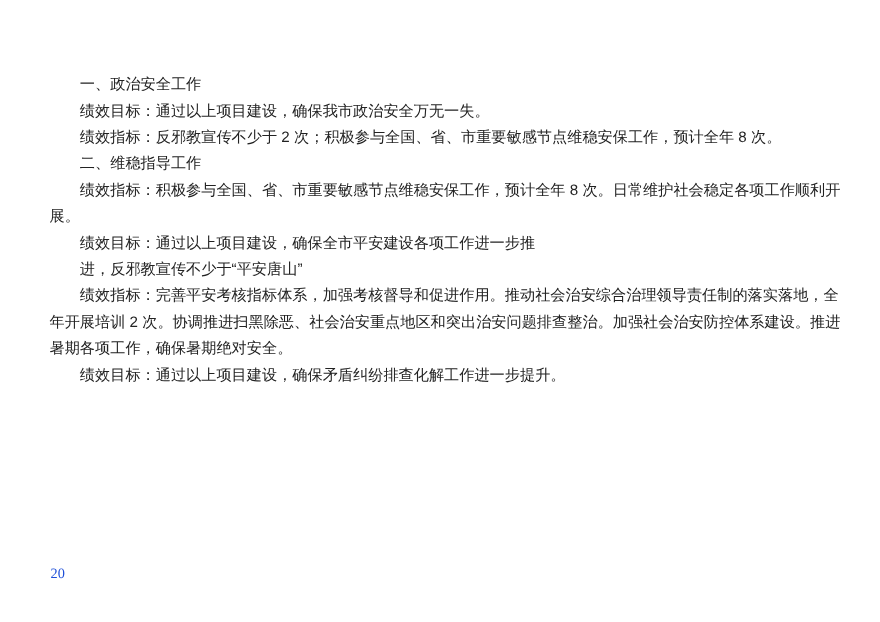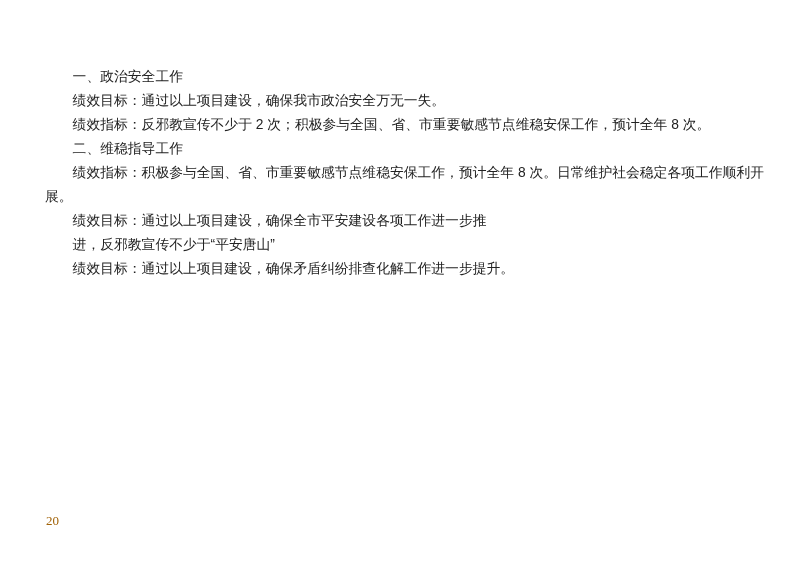--- a/index.html
+++ b/index.html
@@ -33,32 +33,35 @@
   }
   .text-block p.no-indent {
     text-indent: 0;
   }
   .page-number {
     position: absolute;
     left: 46px;
     top: 513px;
     font-family: "Liberation Serif", "DejaVu Serif", serif;
     font-size: 13px;
-    color: #a16207;
+    color: #1d4ed8;
   }
 </style>
 </head>
 <body>
 
 <div class="page">
   <div class="text-block">
     <p>一、政治安全工作</p>
     <p>绩效目标：通过以上项目建设，确保我市政治安全万无一失。</p>
     <p>绩效指标：反邪教宣传不少于 2 次；积极参与全国、省、市重要敏感节点维稳安保工作，预计全年 8 次。</p>
     <p>二、维稳指导工作</p>
     <p>绩效指标：积极参与全国、省、市重要敏感节点维稳安保工作，预计全年 8 次。日常维护社会稳定各项工作顺利开
 展。</p>
     <p>绩效目标：通过以上项目建设，确保全市平安建设各项工作进一步推</p>
     <p>进，反邪教宣传不少于“平安唐山”</p>
+    <p>绩效指标：完善平安考核指标体系，加强考核督导和促进作用。推动社会治安综合治理领导责任制的落实落地，全
+年开展培训 2 次。协调推进扫黑除恶、社会治安重点地区和突出治安问题排查整治。加强社会治安防控体系建设。推进
+暑期各项工作，确保暑期绝对安全。</p>
     <p>绩效目标：通过以上项目建设，确保矛盾纠纷排查化解工作进一步提升。</p>
   </div>
   <div class="page-number">20</div>
 </div>
 
 </body></html>

